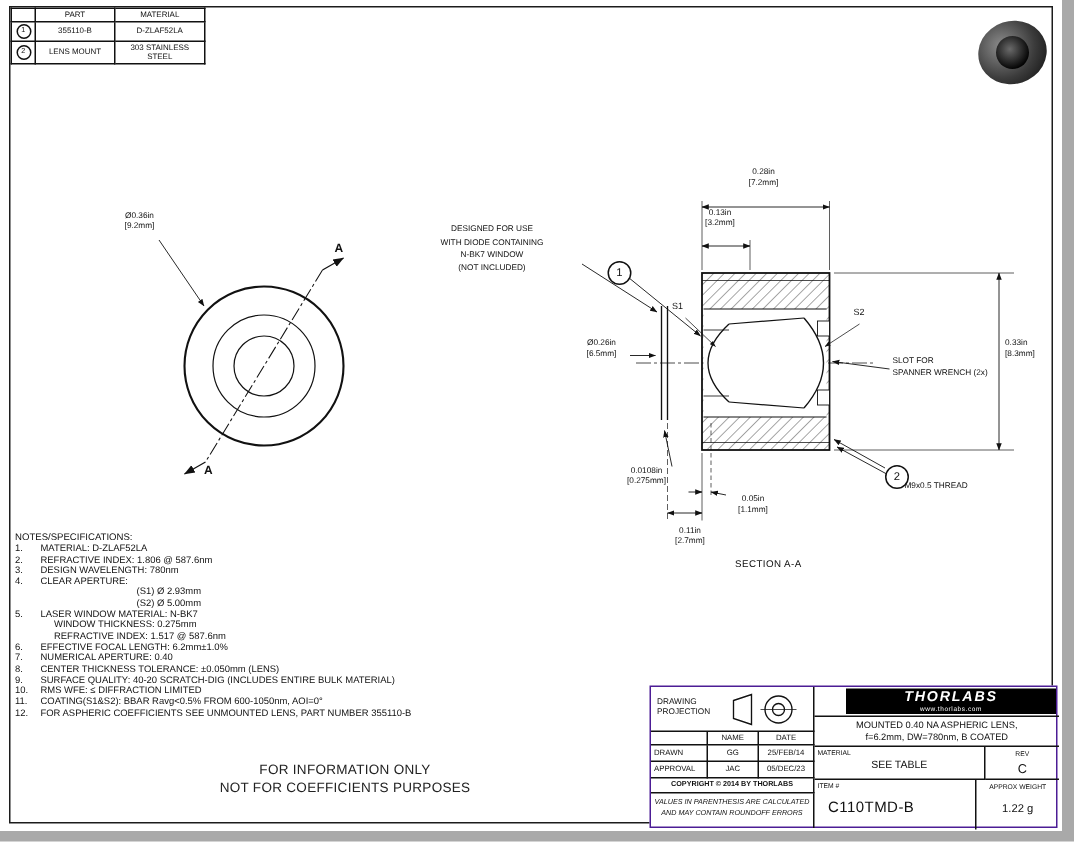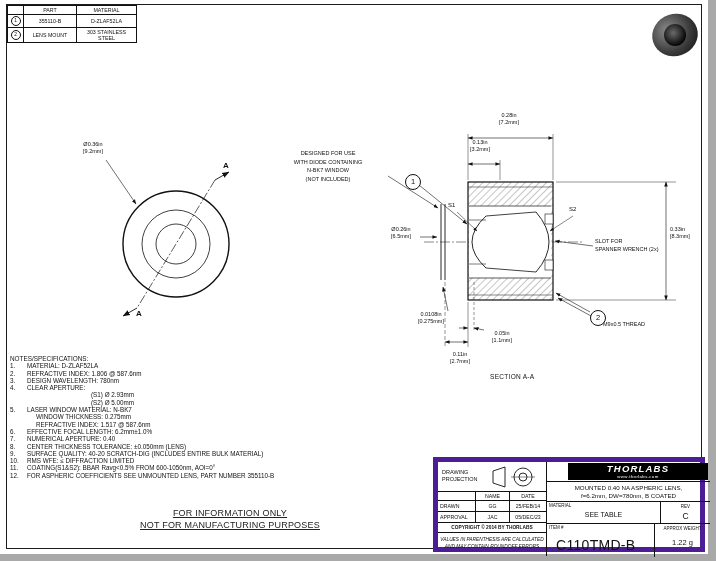--- a/index.html
+++ b/index.html
@@ -55,25 +55,25 @@
   
   #notes{position:absolute;left:10px;top:355px;font-size:6.3px;line-height:7.3px;}
   #notes .heading{font-size:6.4px;}
   .note-row{display:flex;white-space:nowrap;}
   .note-num{width:17px;flex:none;}
   .note-row.ind1{padding-left:9px;}
   .note-row.ind2{padding-left:64px;}
 
   
   #watermark{position:absolute;left:105px;top:508px;width:250px;text-align:center;
-    font-size:9px;line-height:11.5px;letter-spacing:0.2px;color:#222;text-decoration:underline;}
+    font-size:9px;line-height:11.5px;letter-spacing:0.2px;color:#222;}
 
   
   #tb{position:absolute;left:433px;top:457px;width:272px;height:95px;background:#fff;
-    border:5px solid #4c1d95;box-sizing:border-box;}
+    border:1px solid #4c1d95;box-sizing:border-box;}
   #tb .abs{position:absolute;box-sizing:border-box;}
   .tb-proj{left:0;top:0;width:109px;height:30px;border-right:1px solid #111;border-bottom:1px solid #111;}
   .tb-proj-label{position:absolute;left:4px;top:7px;font-size:5.5px;line-height:7px;}
   .proj-sym{position:absolute;left:52px;top:3px;}
   .tb-row{display:flex;left:0;width:109px;}
   .tb-namehdr{top:30px;height:9px;}
   .tb-drawn{top:39px;height:11px;}
   .tb-approval{top:50px;height:11px;}
   .tb-row .c{box-sizing:border-box;border-right:1px solid #111;border-bottom:1px solid #111;
     font-size:5.2px;display:flex;align-items:center;justify-content:center;overflow:hidden;}
@@ -91,21 +91,21 @@
   .logo-url{font-size:4.3px;line-height:5px;letter-spacing:0.4px;}
   .tb-title{left:109px;top:20px;width:163px;height:20px;border-bottom:1px solid #111;
     text-align:center;font-size:6.2px;line-height:8px;padding-top:2px;}
   .tb-material{left:109px;top:40px;width:114px;height:22px;border-right:1px solid #111;border-bottom:1px solid #111;}
   .cell-label{position:absolute;left:2px;top:1px;font-size:4.5px;}
   .cell-label.center{left:0;right:0;text-align:center;top:2px;}
   .mat-value{position:absolute;left:0;right:0;top:9px;text-align:center;font-size:7px;}
   .tb-rev{left:223px;top:40px;width:49px;height:22px;border-bottom:1px solid #111;}
   .rev-value{position:absolute;left:0;right:0;top:9px;text-align:center;font-size:8.5px;}
   .tb-item{left:109px;top:62px;width:108px;height:33px;border-right:1px solid #111;}
-  .item-value{position:absolute;left:9px;top:13px;font-size:14px;letter-spacing:0.3px;}
+  .item-value{position:absolute;left:9px;top:13px;font-size:10px;letter-spacing:0.3px;}
   .tb-weight{left:217px;top:62px;width:55px;height:33px;}
   .weight-value{position:absolute;left:0;right:0;top:14px;text-align:center;font-size:7.5px;}
 </style>
 </head>
 <body>
 
 <div id="sheet">
   <div id="frame"></div>
 
   <svg id="linework" width="708" height="554" viewBox="0 0 708 554">
@@ -322,21 +322,21 @@
         <span>COATING(S1&amp;S2): BBAR Ravg&lt;0.5% FROM 600-1050nm, AOI=0°</span>
       </div>
     <div class="note-row">
         <span class="note-num">12.</span>
         <span>FOR ASPHERIC COEFFICIENTS SEE UNMOUNTED LENS, PART NUMBER 355110-B</span>
       </div>
   </div>
 
   <div id="watermark">
     <div>FOR INFORMATION ONLY</div>
-    <div>NOT FOR MANUFACTURING PURPOSES</div>
+    <div>NOT FOR COEFFICIENTS PURPOSES</div>
   </div>
 
   <div id="tb">
     <div class="abs tb-proj">
       <div class="tb-proj-label">
         <div>DRAWING</div>
         <div>PROJECTION</div>
       </div>
       <svg class="proj-sym" width="52" height="24" viewBox="0 0 52 24">
         <g stroke="#111" fill="none" stroke-width="0.9">

